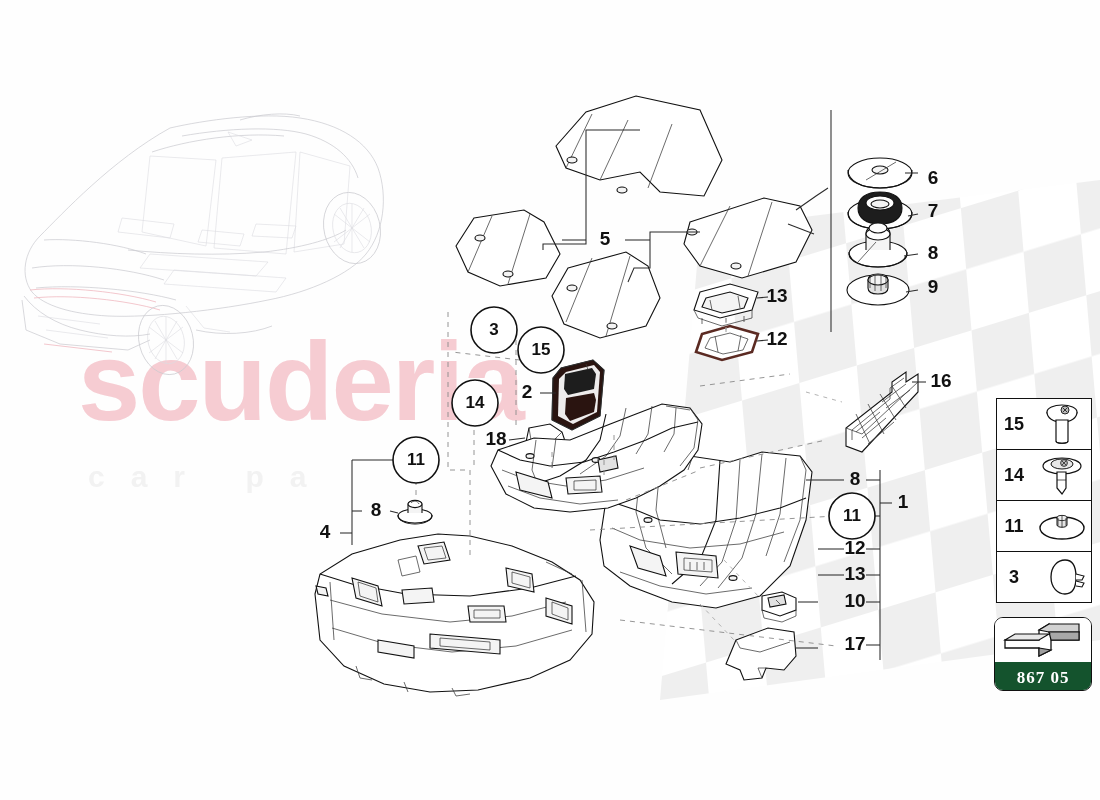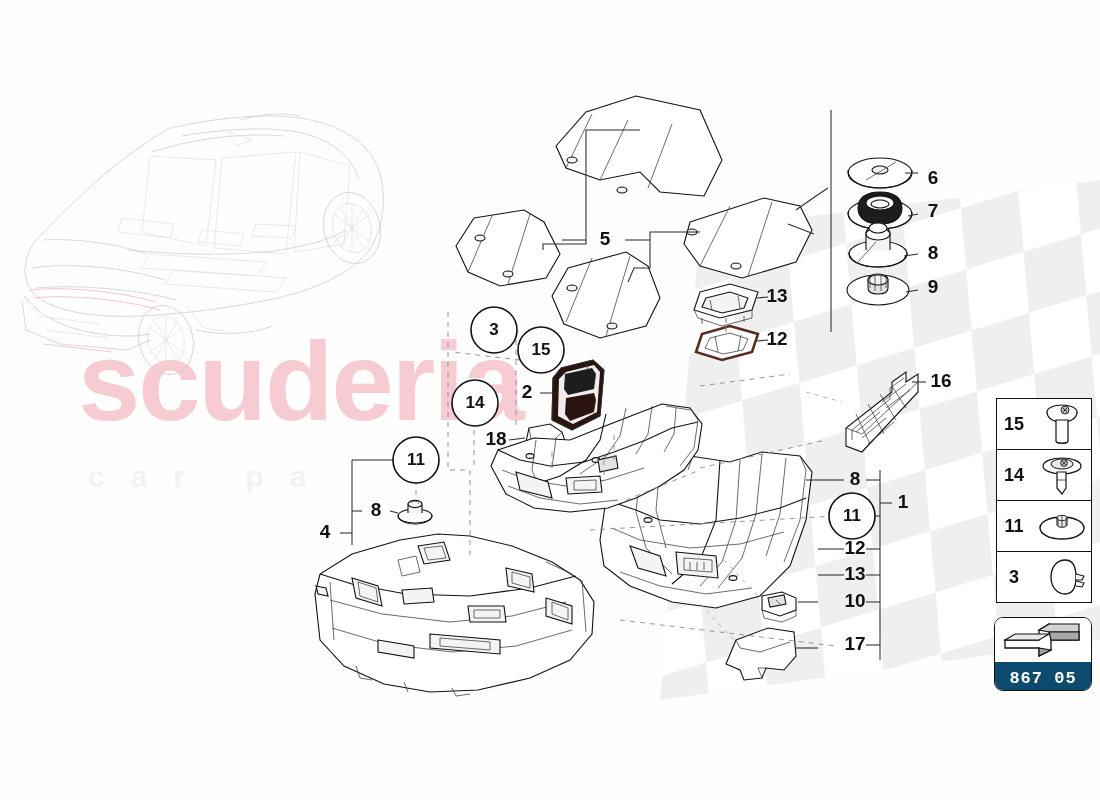--- a/index.html
+++ b/index.html
@@ -50,23 +50,23 @@
   .lg-cell:last-child{border-bottom:1.4px solid #111;}
   .lg-num{width:34px;text-align:center;font-size:18px;font-weight:700;color:#111;
           font-family:"Liberation Sans", sans-serif;}
   .lg-ico{flex:1;height:100%;position:relative;}
   .lg-ico svg{position:absolute;left:0;top:0;}
 
   
   #badge{position:absolute;right:8px;top:617px;width:96px;height:72px;z-index:6;
          border:1.5px solid #111;border-radius:9px;overflow:hidden;background:#fff;}
   #badge .bimg{height:44px;position:relative;background:#fff;}
-  #badge .bnum{height:32px;background:#0c4a6e;color:#fff;font-size:17px;font-weight:700;
+  #badge .bnum{height:32px;background:#14532d;color:#fff;font-size:17px;font-weight:700;
         display:flex;align-items:center;justify-content:center;letter-spacing:1px;
-        font-family:Liberation Mono, monospace;}
+        font-family:Liberation Serif, serif;}
 </style>
 </head>
 <body>
 
 <div id="stage">
 
   <svg id="wm" class="layer" viewBox="0 0 1100 800">
     <defs>
       <pattern id="flagPat" width="120" height="120" patternUnits="userSpaceOnUse" patternTransform="rotate(-17) skewX(-12)">
         <rect width="120" height="120" fill="#ffffff"></rect>

